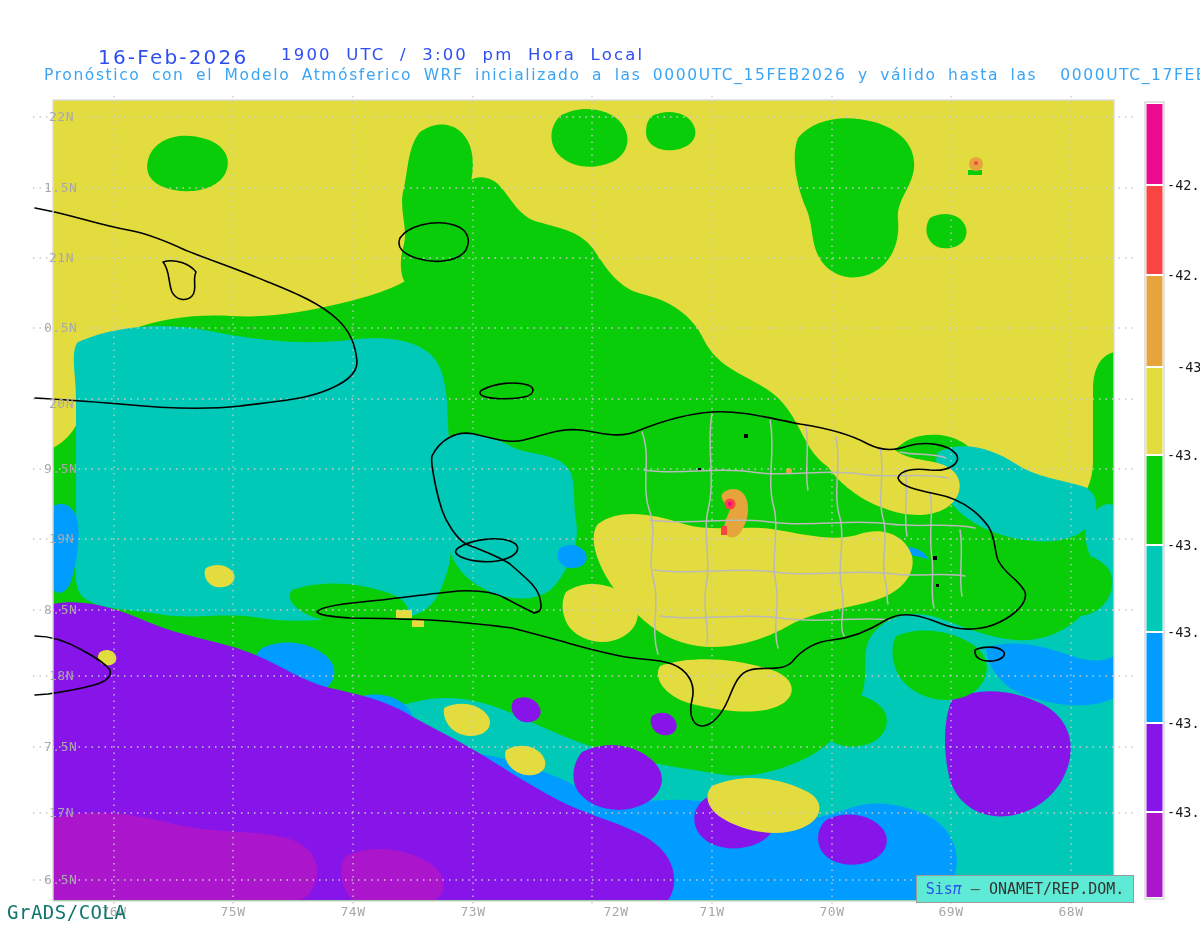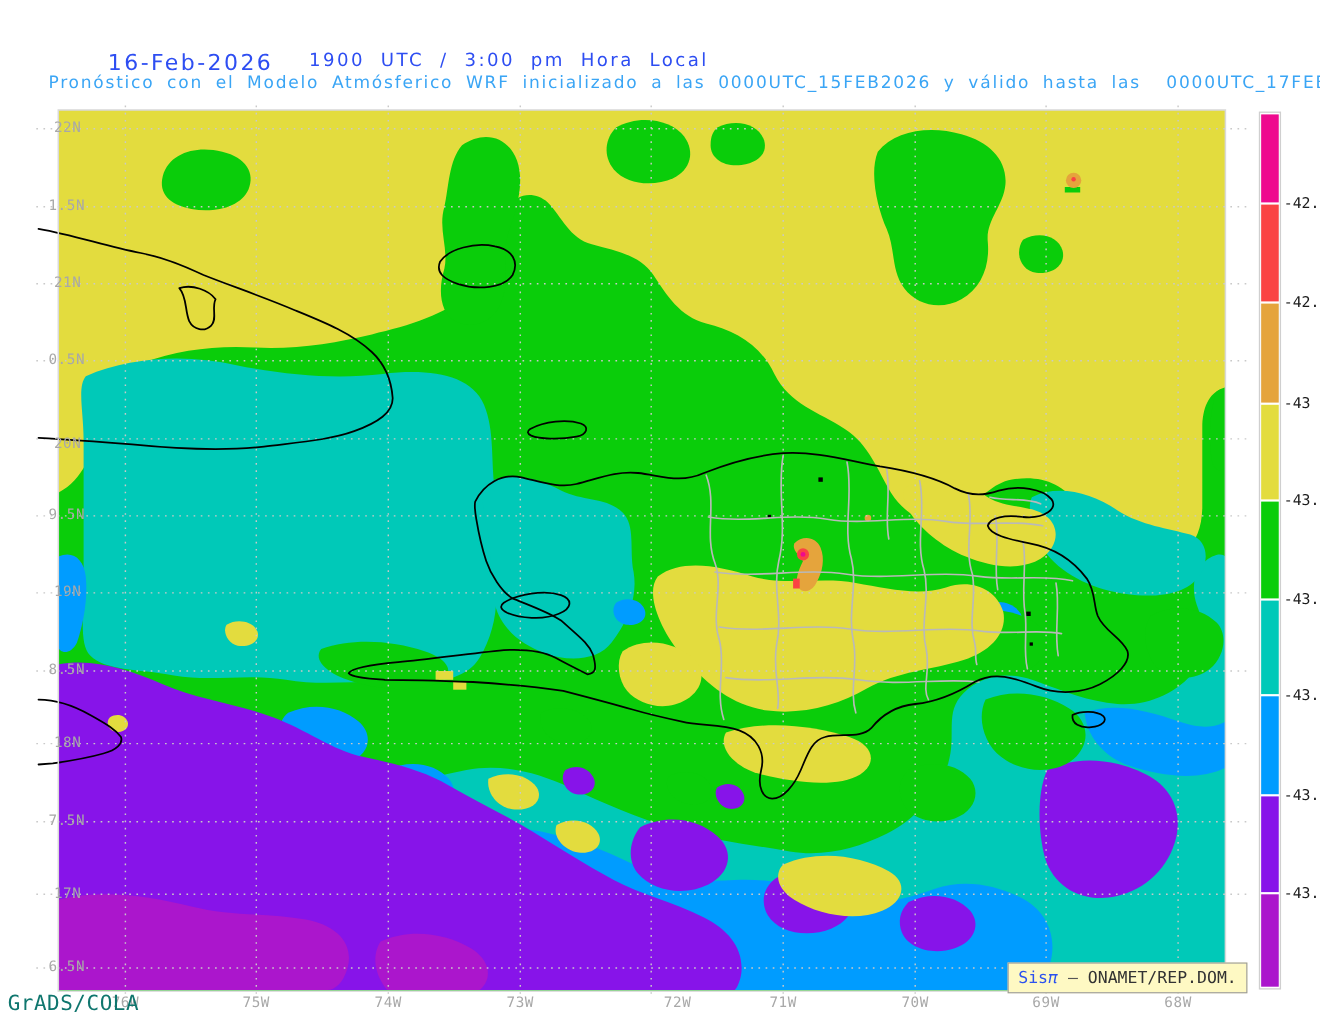--- a/index.html
+++ b/index.html
@@ -15,21 +15,21 @@
        word-spacing:5px;white-space:pre;}
   .axlab{position:absolute;font-family:"DejaVu Sans Mono",monospace;font-size:13px;
        color:#a8a8a8;letter-spacing:0.5px;}
   .latlab{left:0;width:30px;text-align:right;padding-left:44px;}
   .lonlab{width:44px;text-align:center;top:904px;}
   .cblab{position:absolute;left:1167px;font-family:"DejaVu Sans Mono",monospace;
        font-size:13.5px;color:#1b1b1b;}
   .grads{position:absolute;left:7px;top:901px;font-family:"DejaVu Sans Mono",monospace;
        font-size:19px;color:#0f766e;letter-spacing:0.5px;}
   .sispibox{position:absolute;left:916px;top:875px;width:216px;height:26px;
-       background:#fef9c3;border:1.5px solid #9a9a9a;display:flex;align-items:center;
+       background:#5eead4;border:1.5px solid #9a9a9a;display:flex;align-items:center;
        justify-content:center;font-family:"DejaVu Sans Mono",monospace;font-size:15px;
        white-space:pre;}
   .sispibox .blue{font-style:normal;}
   svg{position:absolute;left:0;top:0;}
 </style>
 </head>
 <body>
 
 <div id="stage">
 
@@ -253,21 +253,21 @@
       <div class="axlab lonlab" style="left: 451px;">73W</div>
       <div class="axlab lonlab" style="left: 594px;">72W</div>
       <div class="axlab lonlab" style="left: 690px;">71W</div>
       <div class="axlab lonlab" style="left: 810px;">70W</div>
       <div class="axlab lonlab" style="left: 929px;">69W</div>
       <div class="axlab lonlab" style="left: 1049px;">68W</div>
     </div>
   <div id="cblabels">
       <div class="cblab" style="top: 177px;">-42.8</div>
       <div class="cblab" style="top: 267px;">-42.9</div>
-      <div class="cblab" style="top: 359px;">-43</div>
+      <div class="cblab" style="top: 359px; margin-left: 10px;">-43</div>
       <div class="cblab" style="top: 447px;">-43.1</div>
       <div class="cblab" style="top: 537px;">-43.2</div>
       <div class="cblab" style="top: 624px;">-43.3</div>
       <div class="cblab" style="top: 715px;">-43.4</div>
       <div class="cblab" style="top: 804px;">-43.5</div>
     </div>
 
   <div class="grads">GrADS/COLA</div>
 
   <div class="sispibox">

